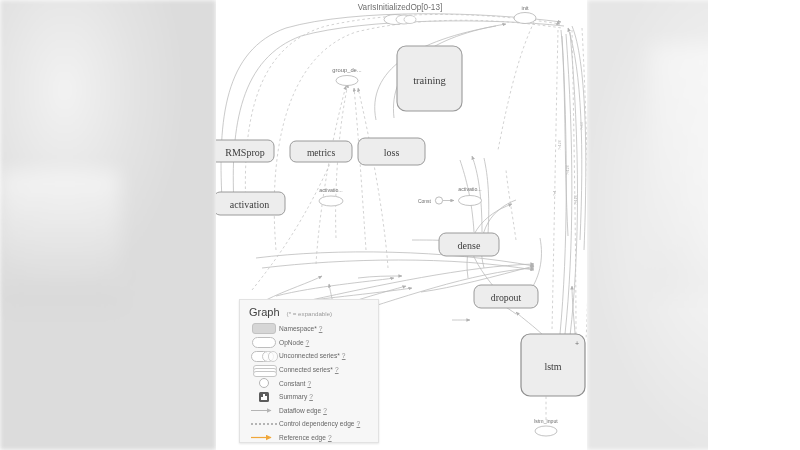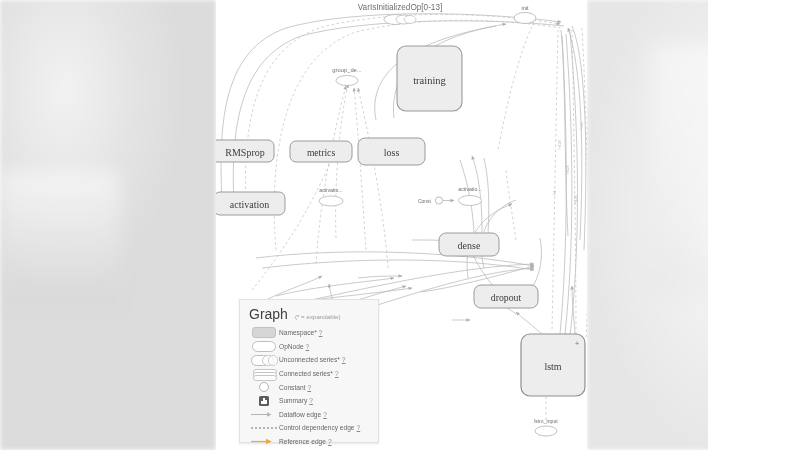--- a/index.html
+++ b/index.html
@@ -56,21 +56,21 @@
     position:absolute;left:239px;top:299px;width:140px;height:144px;
     background:#f7f7f7;border:1px solid #e2e2e2;
     font-family:"Liberation Sans",sans-serif;
     box-shadow:0 1px 2px rgba(0,0,0,.10);
     padding:0;box-sizing:border-box;
   }
   #legend .lg-head{
     display:flex;align-items:baseline;gap:7px;
     padding:6px 0 4px 9px;
   }
-  #legend .lg-title{font-size:14px;color:#3f3f3f;}
+  #legend .lg-title{font-size:11px;color:#3f3f3f;}
   #legend .lg-note{font-size:6.2px;color:#9a9a9a;}
   .lg-row{display:flex;align-items:center;height:13.6px;padding-left:9px;}
   .lg-ico{width:30px;flex:0 0 30px;display:flex;align-items:center;justify-content:center;}
   .lg-txt{font-size:6.6px;color:#676767;white-space:nowrap;}
   .lg-q{color:#8a8a8a;text-decoration:underline;margin-left:2px;}
 
   
   .g-ns{width:22px;height:9px;border-radius:3px;background:#d6d6d6;border:1px solid #c2c2c2;}
   .g-op{width:22px;height:9px;border-radius:9px;background:#ffffff;border:1px solid #bdbdbd;}
   .g-unc{position:relative;width:26px;height:9px;}

